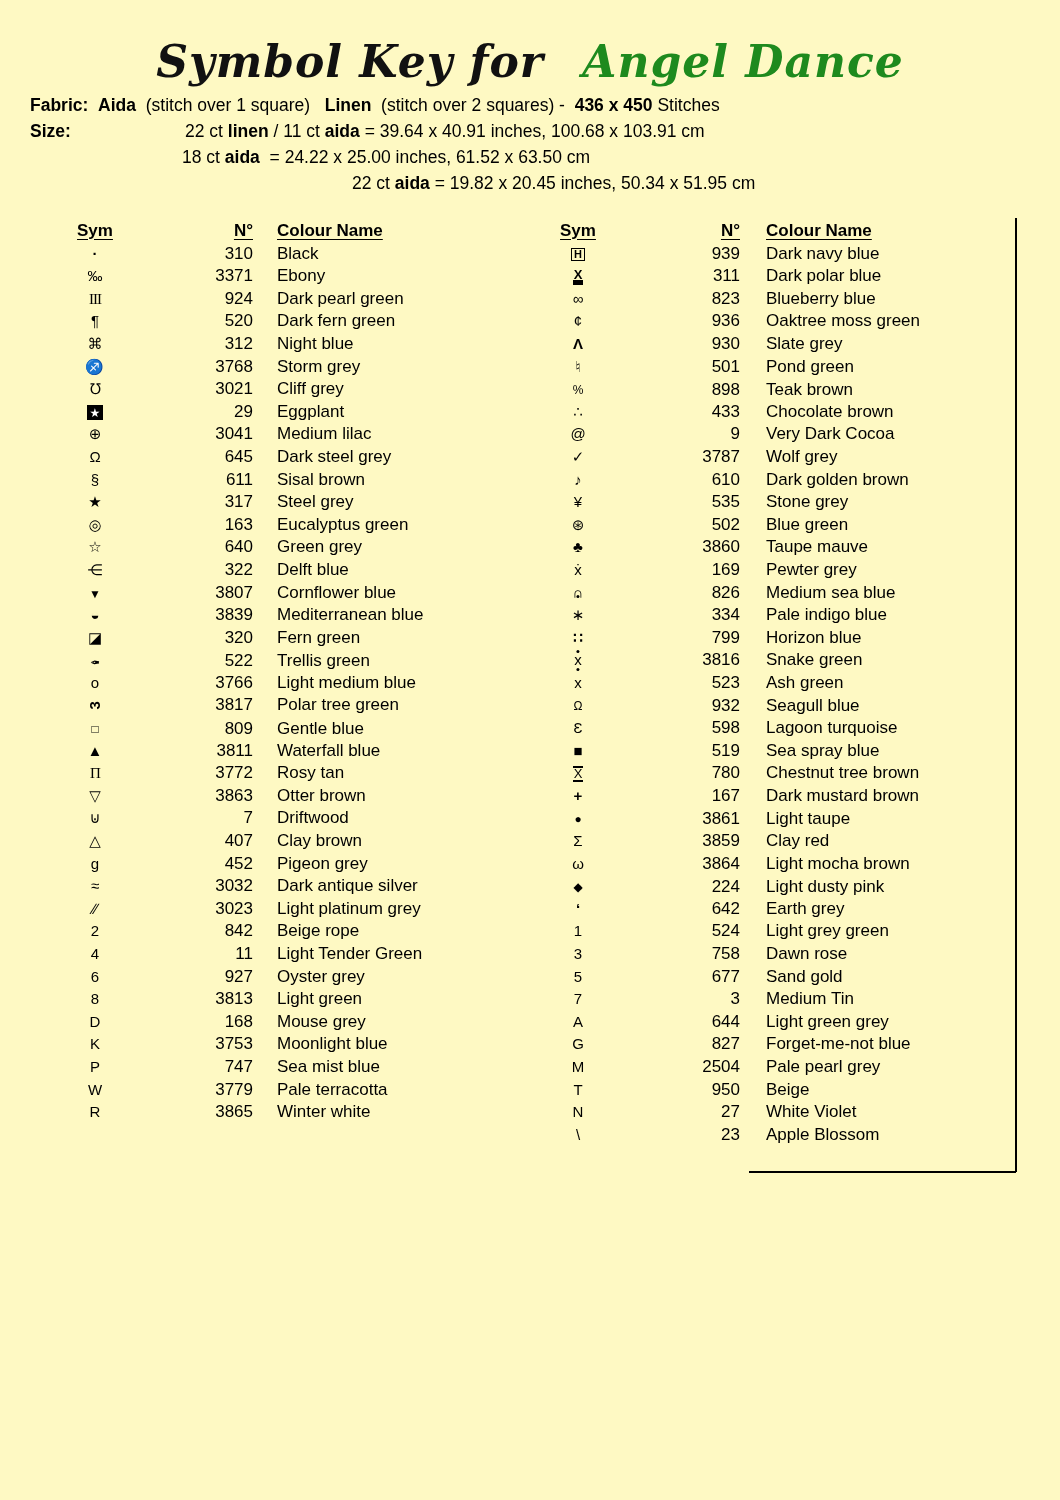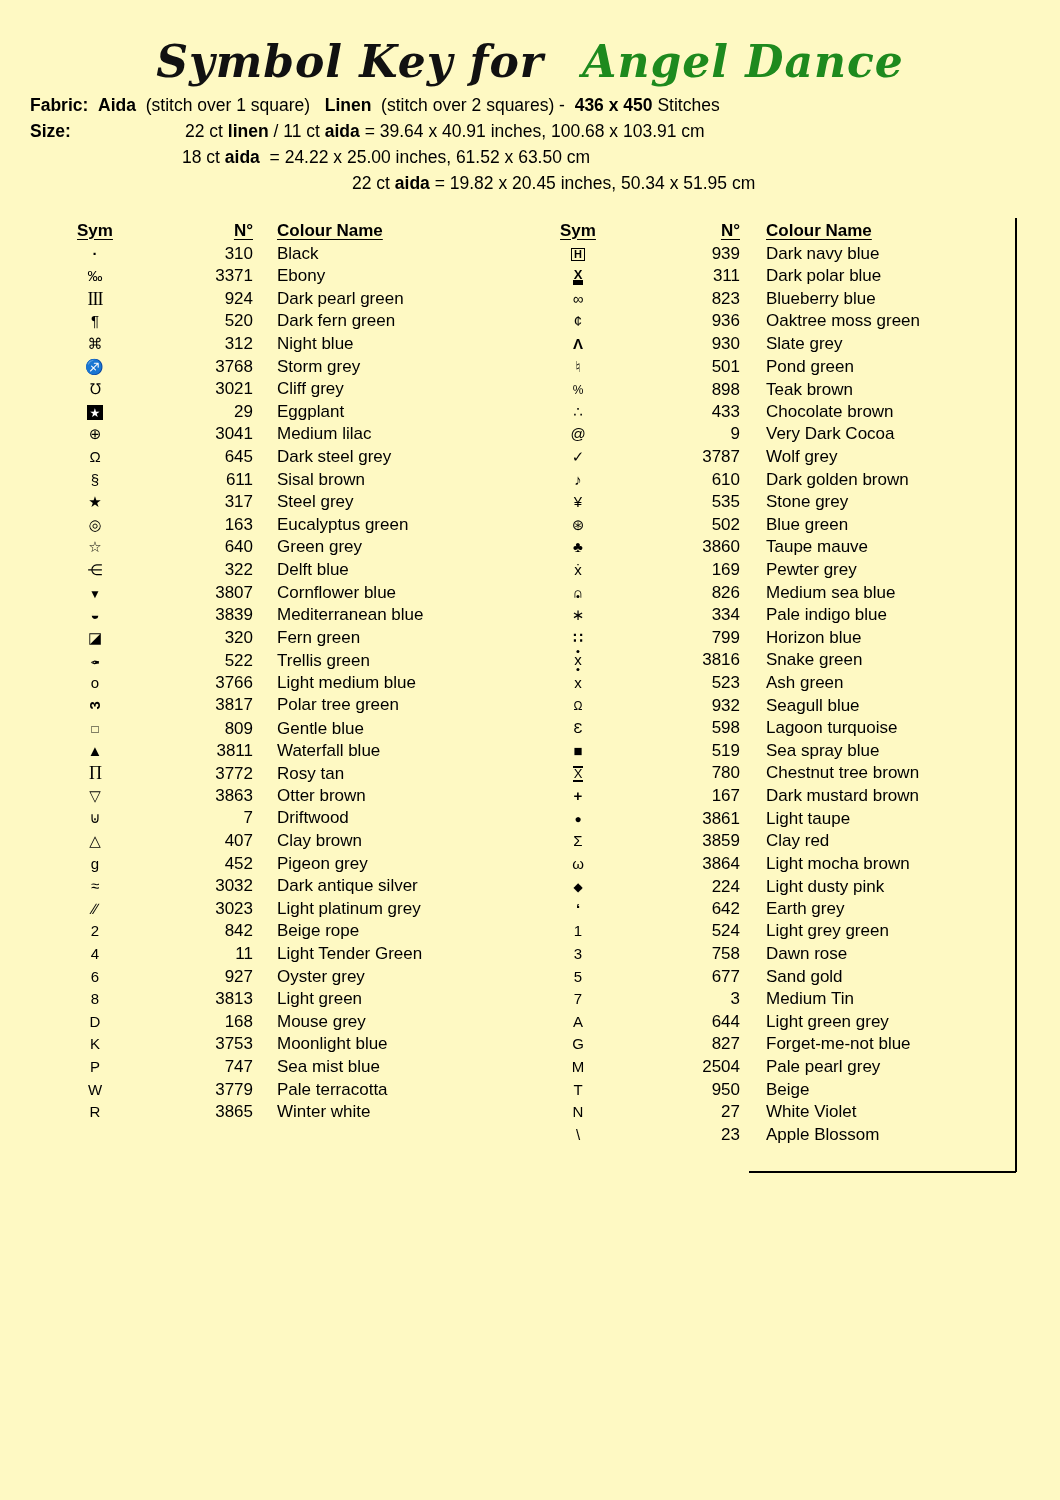--- a/index.html
+++ b/index.html
@@ -45,21 +45,21 @@
   .c-name{text-align:left;font-size:17px;}
   #table-left .c-name{padding-left:24px;}
   #table-right .c-name{padding-left:26px;}
   .thead{font-weight:bold;}
   .thead .hcell{text-decoration:underline;text-underline-offset:3px;font-size:17px;}
   .thead .c-sym{font-size:17px;}
   
   .sym{display:inline-block;}
   .sm{font-size:12px;}
   .b{font-weight:bold;}
-  .ser{font-family:"Liberation Serif", serif;font-size:18px;letter-spacing:-1px;}
+  .ser{font-family:"Liberation Serif", serif;font-size:15px;letter-spacing:-1px;}
   .rotl{transform:rotate(-90deg);}
   .rot2{transform:rotate(180deg);}
   .inv{background:#000;color:#fff;width:16px;height:15px;line-height:16px;font-size:12px;text-align:center;vertical-align:middle;}
   .box{border:1.6px solid #000;line-height:11px;font-size:11px;font-weight:bold;padding:0 2px;vertical-align:middle;}
   .hg{border-top:2px solid #000;border-bottom:2px solid #000;line-height:12px;font-size:13px;padding:0 1px;vertical-align:middle;}
   .hgb{border-bottom:5px solid #000;line-height:10px;font-size:13px;font-weight:bold;padding:0 1px;vertical-align:middle;}
   .cdot{position:relative;}
   .cdot::after{content:"";position:absolute;left:50%;top:60%;width:3.2px;height:3.2px;background:#000;border-radius:50%;transform:translateX(-50%);}
   .ddot{position:relative;}
   .ddot::before{content:"";position:absolute;left:50%;top:1px;width:3.2px;height:3.2px;background:#000;border-radius:50%;transform:translateX(-50%);}

